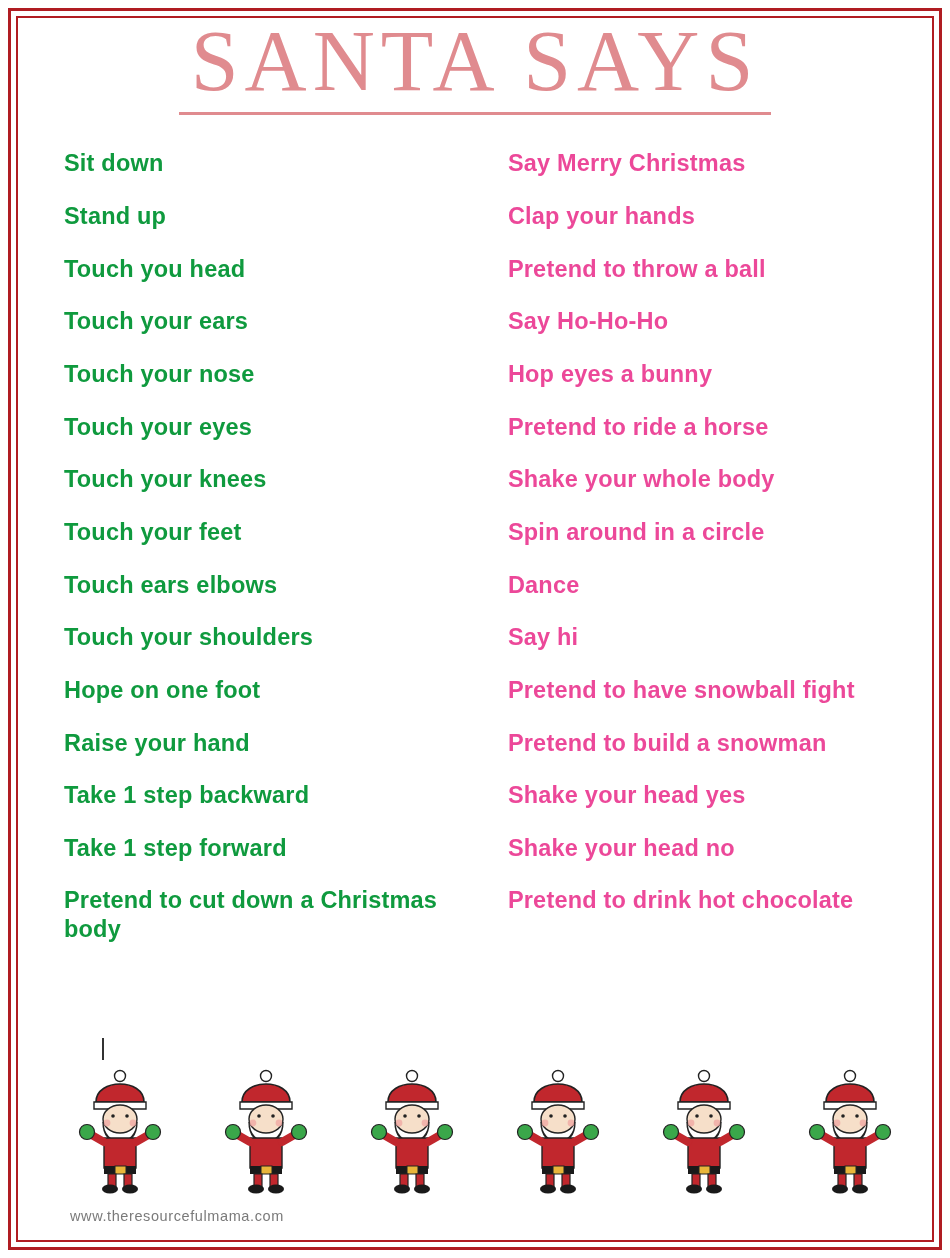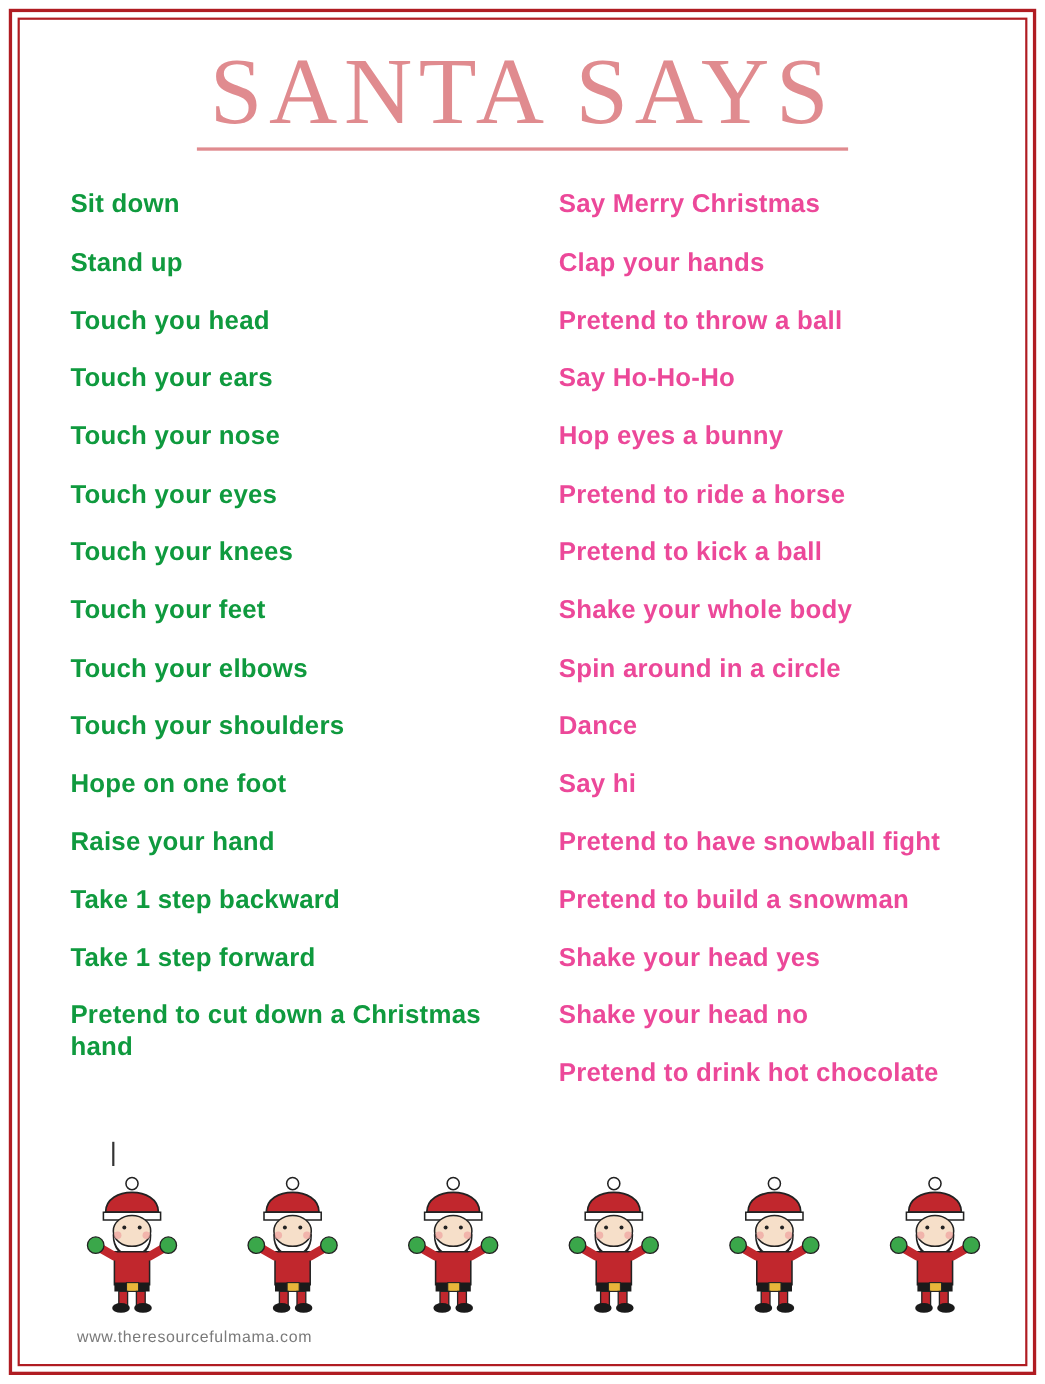--- a/index.html
+++ b/index.html
@@ -47,21 +47,20 @@
     left: 16px;
     top: 16px;
     right: 16px;
     bottom: 16px;
     box-sizing: border-box;
   }
 
   
   .title-wrap {
     text-align: center;
-    padding-top: 22px;
   }
   .title {
     display: inline-block;
     font-family: "Liberation Serif", serif;
     font-size: 86px;
     letter-spacing: 6px;
     color: #e08b8f;
     line-height: 1.05;
     padding: 0 12px 6px 12px;
     border-bottom: 3px solid #e08b8f;
@@ -142,37 +141,36 @@
 
       <div class="col col-left">
         <div class="item">Sit down</div>
         <div class="item">Stand up</div>
         <div class="item">Touch you head</div>
         <div class="item">Touch your ears</div>
         <div class="item">Touch your nose</div>
         <div class="item">Touch your eyes</div>
         <div class="item">Touch your knees</div>
         <div class="item">Touch your feet</div>
-        <div class="item">Touch your elbows</div>
+        <div class="item">Touch ears elbows</div>
         <div class="item">Touch your shoulders</div>
         <div class="item">Hope on one foot</div>
         <div class="item">Raise your hand</div>
         <div class="item">Take 1 step backward</div>
         <div class="item">Take 1 step forward</div>
-        <div class="item">Pretend to cut down a Christmas hand</div>
+        <div class="item">Pretend to cut down a Christmas body</div>
       </div>
 
       <div class="col col-right">
         <div class="item">Say Merry Christmas</div>
         <div class="item">Clap your hands</div>
         <div class="item">Pretend to throw a ball</div>
         <div class="item">Say Ho-Ho-Ho</div>
         <div class="item">Hop eyes a bunny</div>
         <div class="item">Pretend to ride a horse</div>
-        <div class="item">Pretend to kick a ball</div>
         <div class="item">Shake your whole body</div>
         <div class="item">Spin around in a circle</div>
         <div class="item">Dance</div>
         <div class="item">Say hi</div>
         <div class="item">Pretend to have snowball fight</div>
         <div class="item">Pretend to build a snowman</div>
         <div class="item">Shake your head yes</div>
         <div class="item">Shake your head no</div>
         <div class="item">Pretend to drink hot chocolate</div>
       </div>

